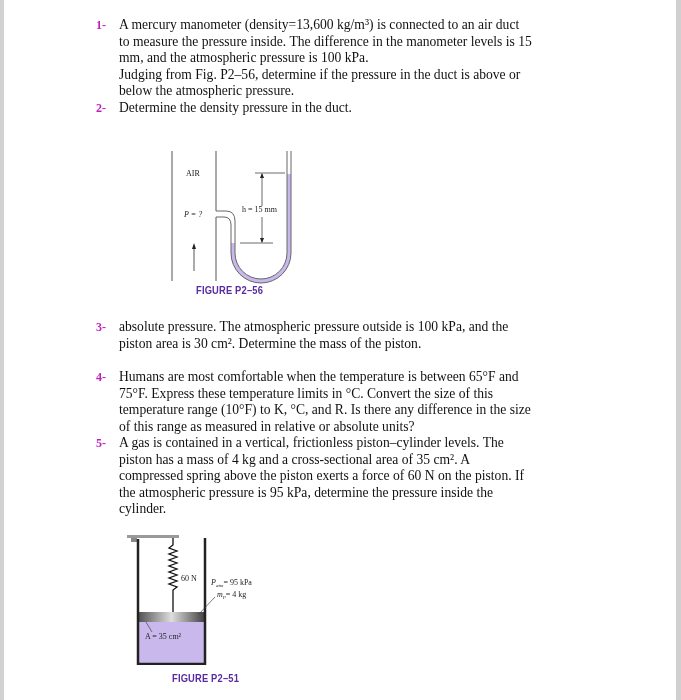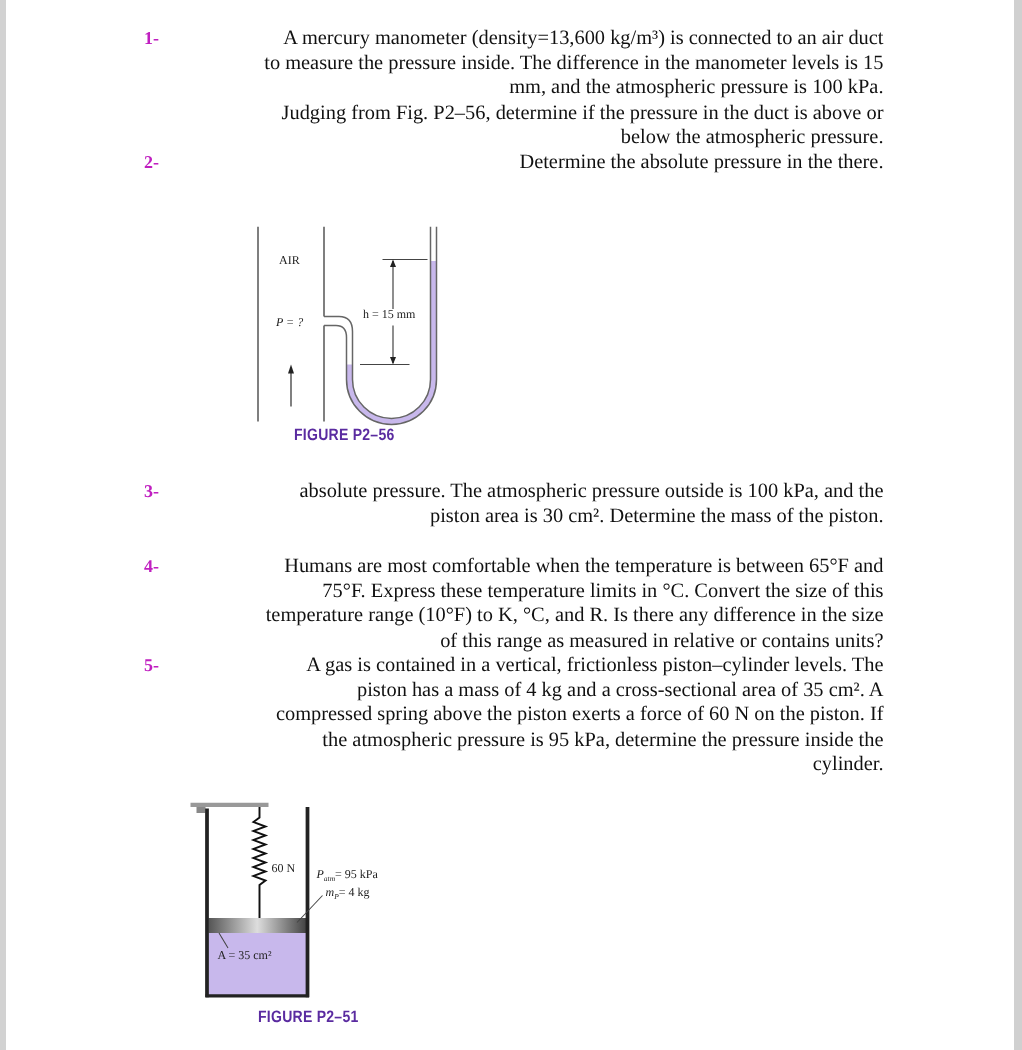--- a/index.html
+++ b/index.html
@@ -4,42 +4,42 @@
   <style>
     html, body { margin: 0; padding: 0; }
     body {
       width: 681px; height: 700px; background: #ffffff; position: relative; overflow: hidden;
       font-family: "Liberation Serif", "DejaVu Serif", serif; color: #111;
     }
     .edge-left { position: absolute; left: 0; top: 0; width: 4px; height: 700px; background: #d2d2d2; }
     .edge-right { position: absolute; right: 0; top: 0; width: 5px; height: 700px; background: #d0d0d0; }
     .problem { position: absolute; left: 119px; width: 470px; font-size: 13.6px; line-height: 16.6px; }
     .problem .num { position: absolute; left: -23px; top: 0; color: #c01fc0; font-weight: bold; font-size: 12px; }
-    .problem p { margin: 0; text-align: right; }
+    .problem p { margin: 0; }
     .fig-caption { position: absolute; font-family: "Liberation Sans", "DejaVu Sans", sans-serif; font-weight: bold; color: #5a2ba0; font-size: 11px; letter-spacing: 0.2px; transform: scaleX(0.85); transform-origin: left; }
     .fig-text { font-family: "Liberation Serif", serif; font-size: 8px; fill: #222; }
   </style>
 </head>
 <body>
 
 <div class="edge-left"></div>
 <div class="edge-right"></div>
 
 <div class="problem" style="top:17px;">
   <span class="num">1-</span>
   <p>A mercury manometer (density=13,600 kg/m³) is connected to an air duct</p>
   <p>to measure the pressure inside. The difference in the manometer levels is 15</p>
   <p>mm, and the atmospheric pressure is 100 kPa.</p>
   <p>Judging from Fig. P2–56, determine if the pressure in the duct is above or</p>
   <p>below the atmospheric pressure.</p>
 </div>
 
 <div class="problem" style="top:100px;">
   <span class="num">2-</span>
-  <p>Determine the absolute pressure in the there.</p>
+  <p>Determine the density pressure in the duct.</p>
 </div>
 
 <div style="position:absolute; left:160px; top:151px; width:160px; height:140px;">
   <svg width="160" height="140" viewBox="0 0 160 140">
 
     <line x1="12" y1="0" x2="12" y2="130" stroke="#555" stroke-width="1"></line>
     <line x1="56" y1="0" x2="56" y2="60" stroke="#555" stroke-width="1"></line>
     <line x1="56" y1="66" x2="56" y2="130" stroke="#555" stroke-width="1"></line>
 
     <path d="M75 92 L75 102 A26 26 0 0 0 127 102 L127 23 L131 23 L131 102 A30 30 0 0 1 71 102 L71 92 Z" fill="#c8b8ec"></path>
@@ -67,21 +67,21 @@
   <span class="num">3-</span>
   <p>absolute pressure. The atmospheric pressure outside is 100 kPa, and the</p>
   <p>piston area is 30 cm². Determine the mass of the piston.</p>
 </div>
 
 <div class="problem" style="top:369px;">
   <span class="num">4-</span>
   <p>Humans are most comfortable when the temperature is between 65°F and</p>
   <p>75°F. Express these temperature limits in °C. Convert the size of this</p>
   <p>temperature range (10°F) to K, °C, and R. Is there any difference in the size</p>
-  <p>of this range as measured in relative or contains units?</p>
+  <p>of this range as measured in relative or absolute units?</p>
 </div>
 
 <div class="problem" style="top:435px;">
   <span class="num">5-</span>
   <p>A gas is contained in a vertical, frictionless piston–cylinder levels. The</p>
   <p>piston has a mass of 4 kg and a cross-sectional area of 35 cm². A</p>
   <p>compressed spring above the piston exerts a force of 60 N on the piston. If</p>
   <p>the atmospheric pressure is 95 kPa, determine the pressure inside the</p>
   <p>cylinder.</p>
 </div>

